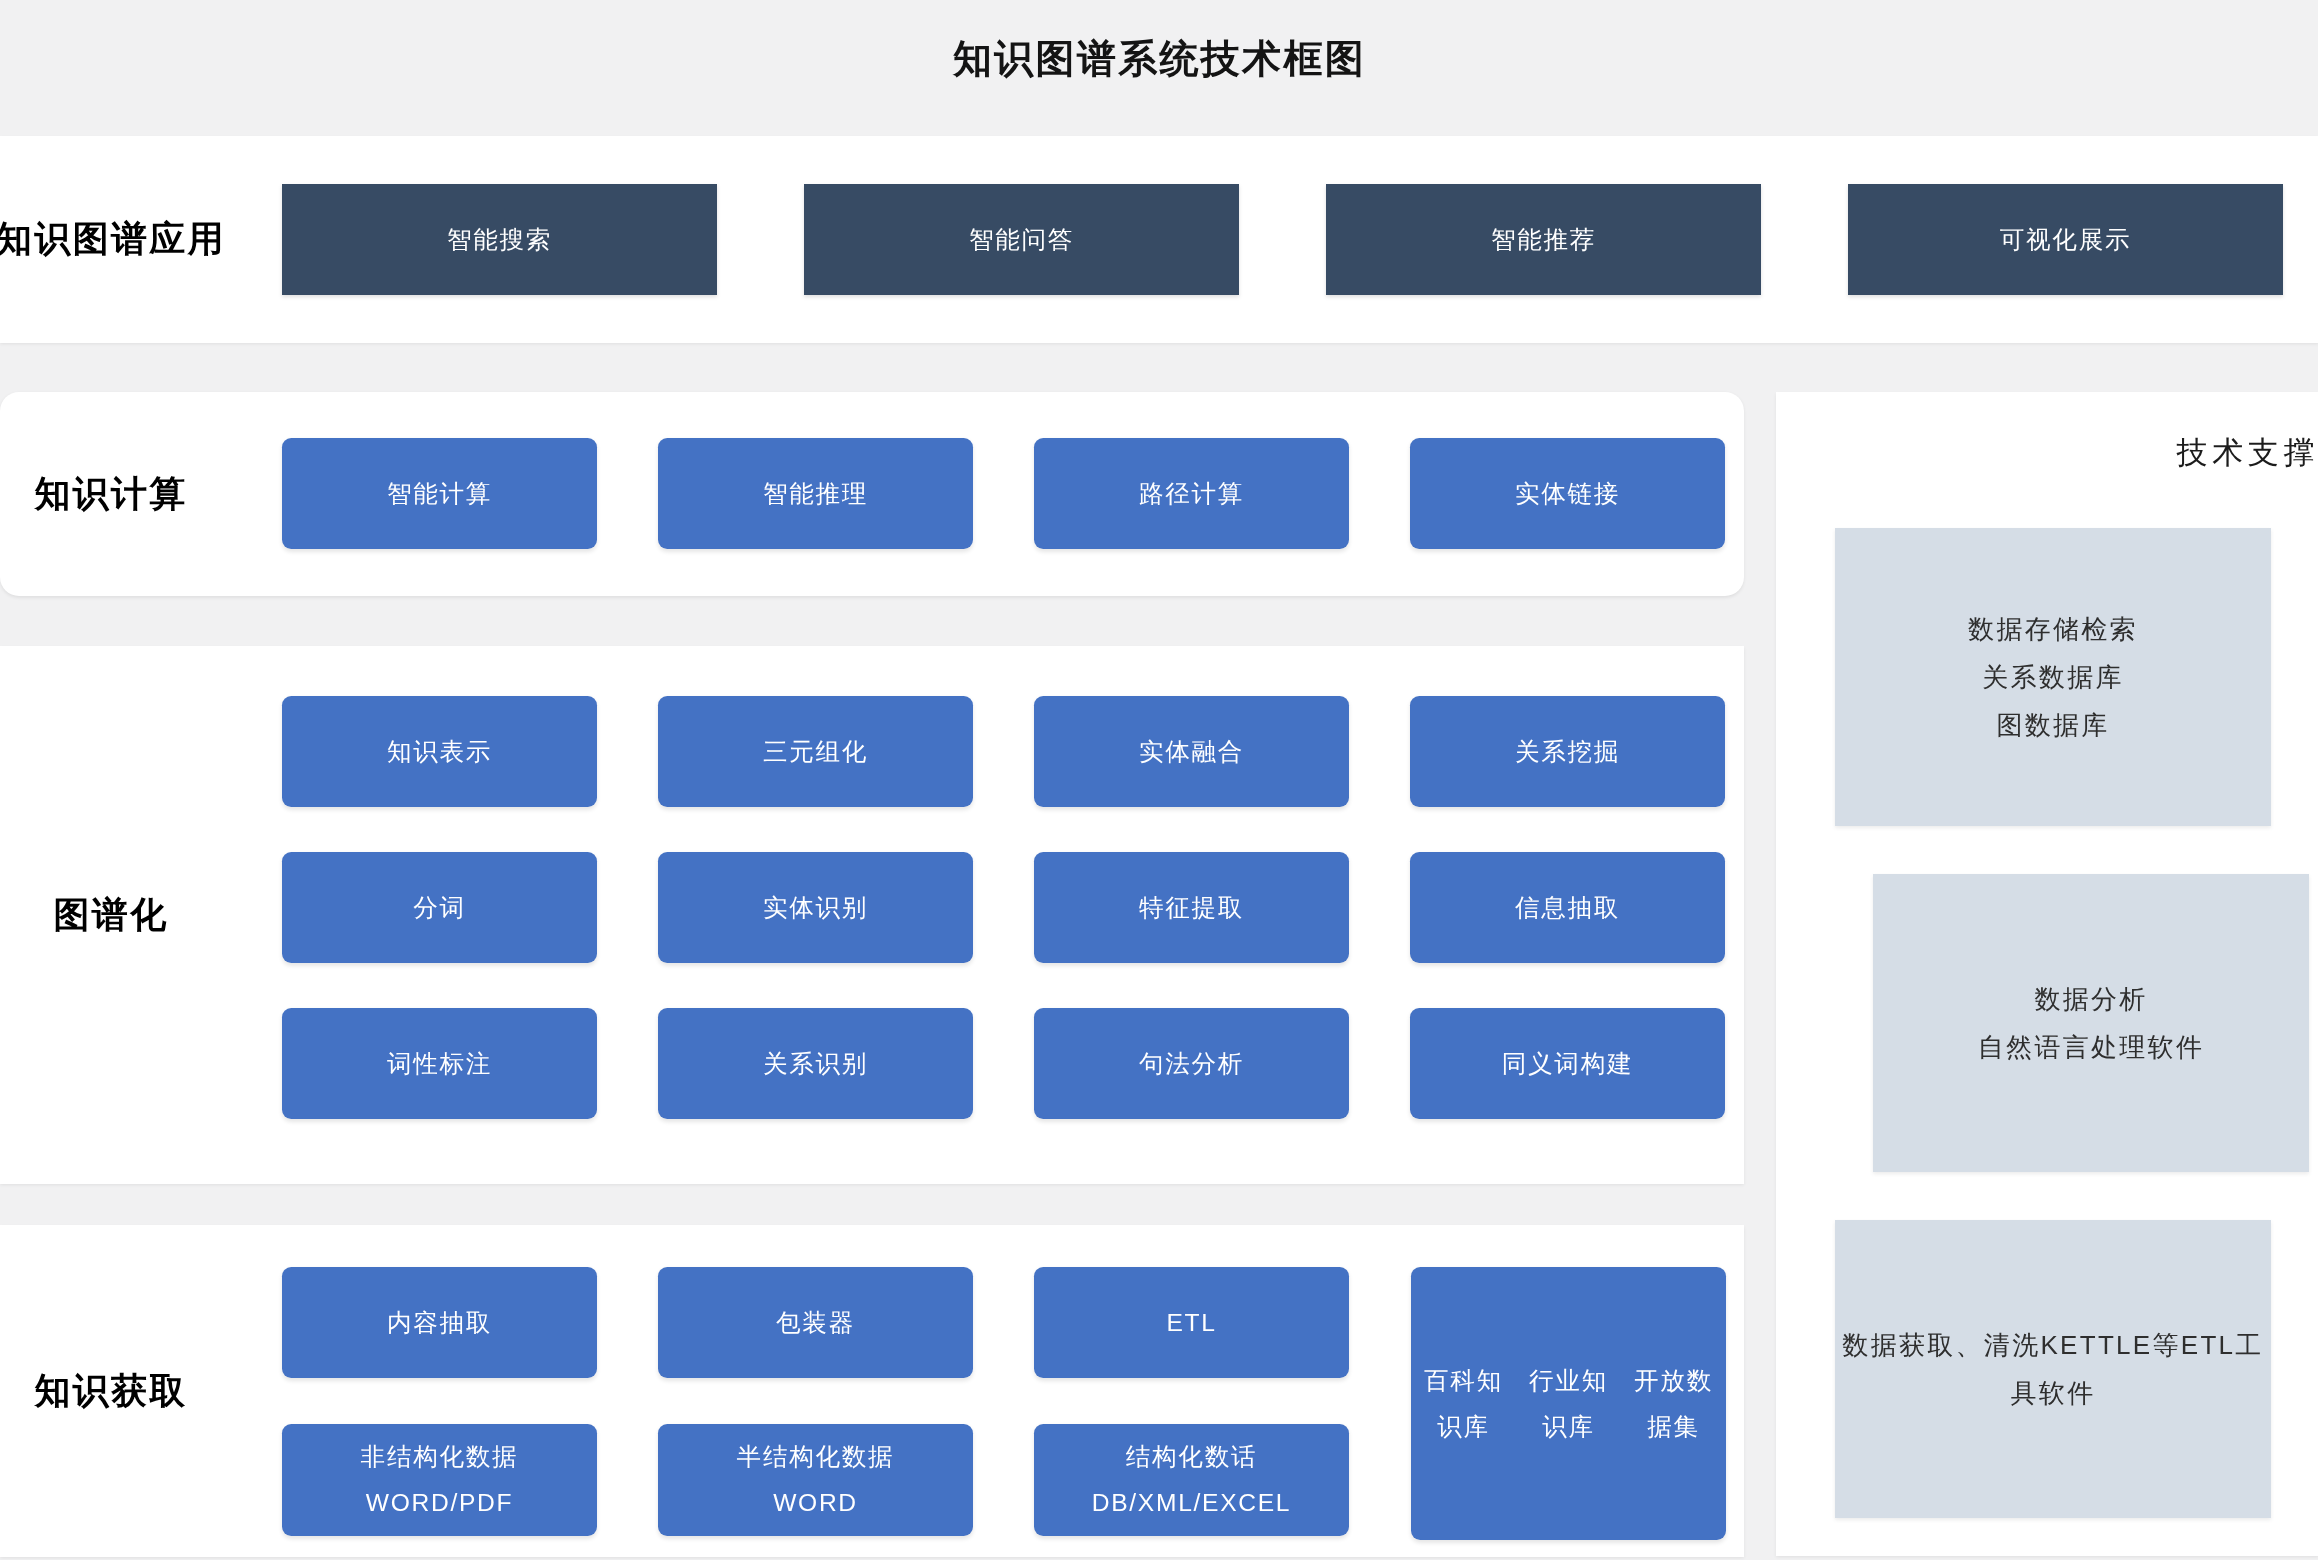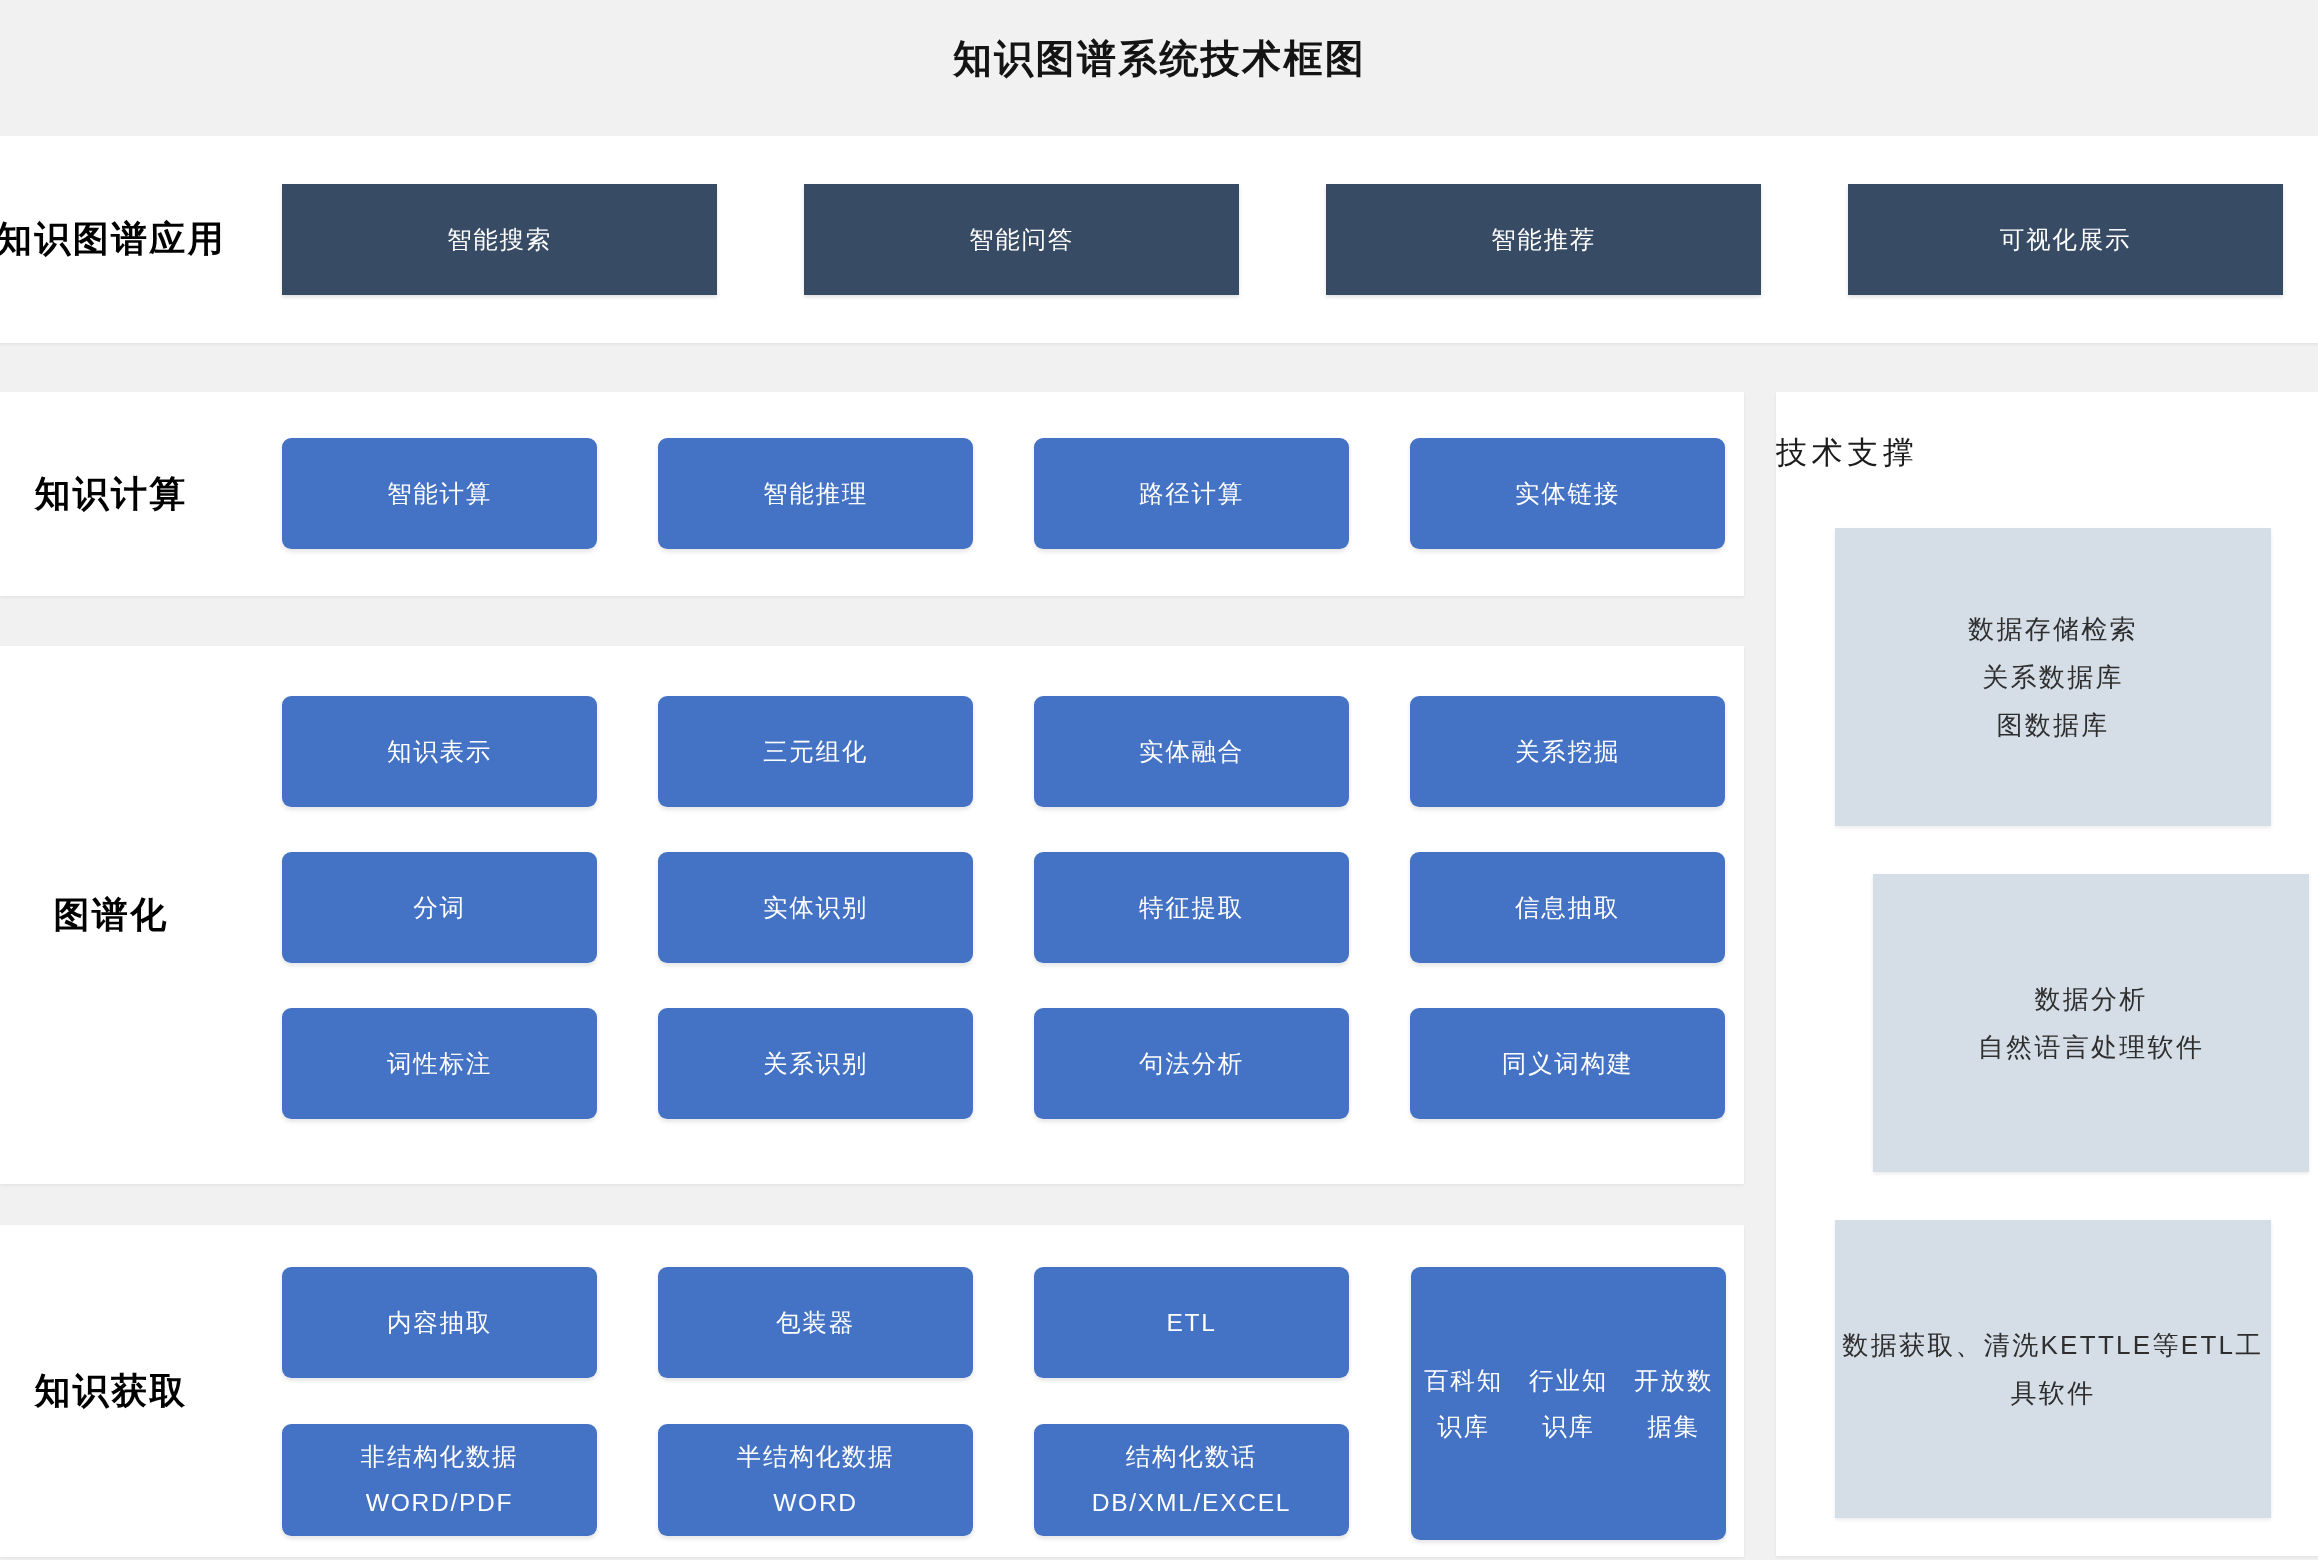--- a/index.html
+++ b/index.html
@@ -12,21 +12,21 @@
   .page{
     position:relative;width:2319px;height:1561px;background:var(--c-bg);
     font-family:"Liberation Sans","DejaVu Sans",sans-serif;overflow:hidden;color:#111;
   }
   .page-title{
     position:absolute;top:30px;left:0;width:2319px;text-align:center;
     font-size:39px;line-height:57px;font-weight:bold;color:#141414;letter-spacing:2.3px;
   }
   .band{position:absolute;background:#fff;box-shadow:0 1.7px 3.4px rgba(0,0,0,0.07);}
   .band-app{left:0;top:136px;width:2319px;height:207px;}
-  .panel-compute{left:0;top:392px;width:1744px;height:204px;}
+  .panel-compute{left:0;top:392px;width:1744px;height:204px;border-radius:19px;}
   .panel-graph{left:0;top:646px;width:1744px;height:538px;}
   .panel-acquire{left:0;top:1225px;width:1744px;height:332px;}
   .sidebar{left:1776px;top:392px;width:543px;height:1164px;}
 
   .gutter-label{
     position:absolute;left:0;top:0;width:222px;height:100%;
     display:flex;align-items:center;justify-content:center;
     font-size:36px;font-weight:bold;letter-spacing:2.3px;color:#000;white-space:nowrap;font-family:Liberation Serif, serif;
   }
   .btn-row{position:absolute;display:flex;}
@@ -52,21 +52,21 @@
   .row-a1{top:42px;}
   .row-a2{top:199px;}
   .btn-blue.two-line{flex-direction:column;line-height:46px;height:112px;}
   .kb-box{
     position:absolute;left:1411px;top:42px;width:315px;height:273px;
     background:var(--c-blue);border-radius:9.2px;box-shadow:0 2.9px 4.6px rgba(0,0,0,0.10);
     display:flex;align-items:center;justify-content:center;
     color:#fff;font-size:24.6px;letter-spacing:1.7px;line-height:46px;text-align:center;
   }
   .sidebar-title{
-    position:absolute;top:40px;left:0;width:100%;text-align:left;
+    position:absolute;top:40px;left:0;width:100%;text-align:right;
     font-size:31px;letter-spacing:4.6px;color:#1c1c1c;white-space:nowrap;
   }
   .side-box{
     position:absolute;left:59px;width:436px;height:298px;background:var(--c-lightbox);
     box-shadow:0 2.3px 4px rgba(0,0,0,0.08);
     display:flex;flex-direction:column;align-items:center;justify-content:center;
     font-size:26px;line-height:48px;letter-spacing:2.3px;color:#2e2e2e;text-align:center;
   }
   .side-box-1{top:136px;}
   .side-box-2{top:482px;margin-left:38px;}

